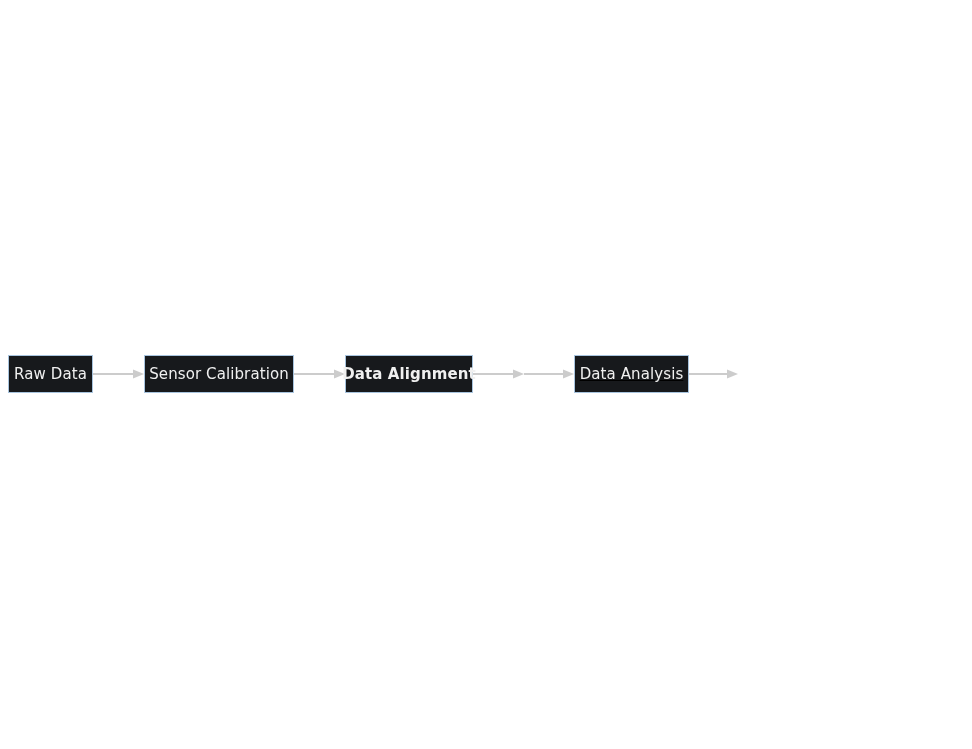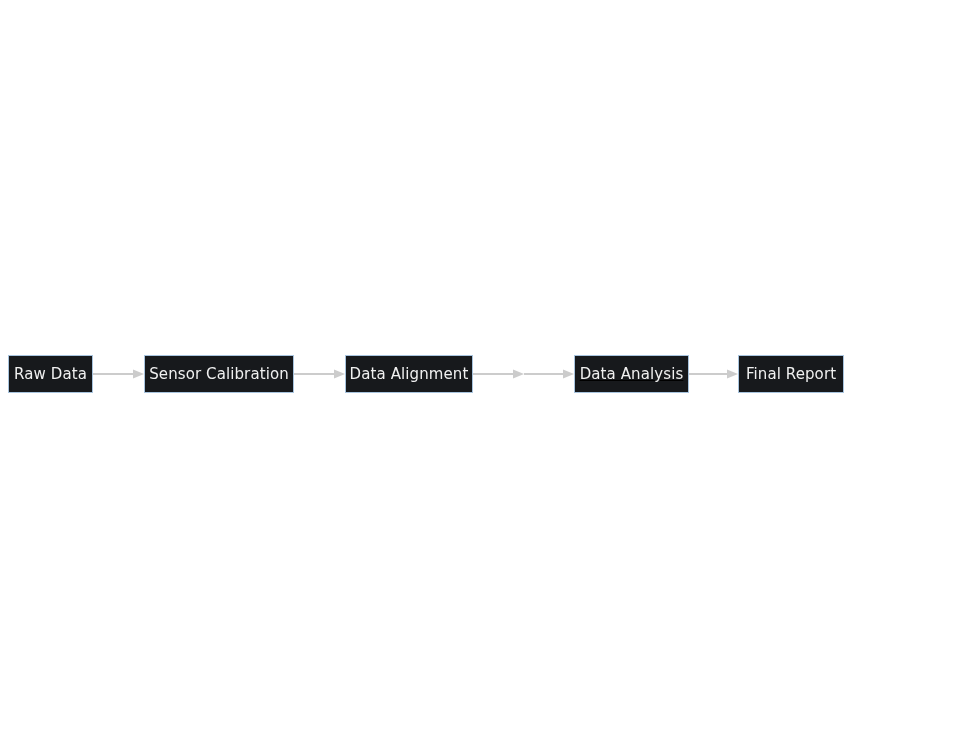--- a/index.html
+++ b/index.html
@@ -65,21 +65,21 @@
   }
 
   .flow-arrow svg {
     display: block;
     overflow: visible;
   }
 
   
   .n0 { width: 85px; }
   .n1 { width: 150px; }
-  .n2 { width: 128px; }
+  .n2 { width: 128px; font-weight: bold; }
   .n3 { width: 120px; }
   .n4 { width: 115px; text-decoration: underline; }
   .n5 { width: 106px; }
 
   .a0 { width: 51px; }
   .a1 { width: 51px; }
   .a2 { width: 51px; }
   .a3 { width: 50px; }
   .a4 { width: 49px; }
 
@@ -138,18 +138,15 @@
       <span class="flow-node-label">Data Analysis</span>
     </div>
 
     <div class="flow-arrow a4">
       <svg width="49" height="12" viewBox="0 0 49 12" aria-hidden="true">
         <line x1="0" y1="6" x2="38" y2="6" stroke="#cccccc" stroke-width="2"></line>
         <polygon points="38,1.5 49,6 38,10.5" fill="#cccccc"></polygon>
       </svg>
     </div>
 
-    <div class="flow-node n5">
-      <span class="flow-node-label">Final Report</span>
-    </div>
 
   </div>
 </div>
 
 </body></html>

